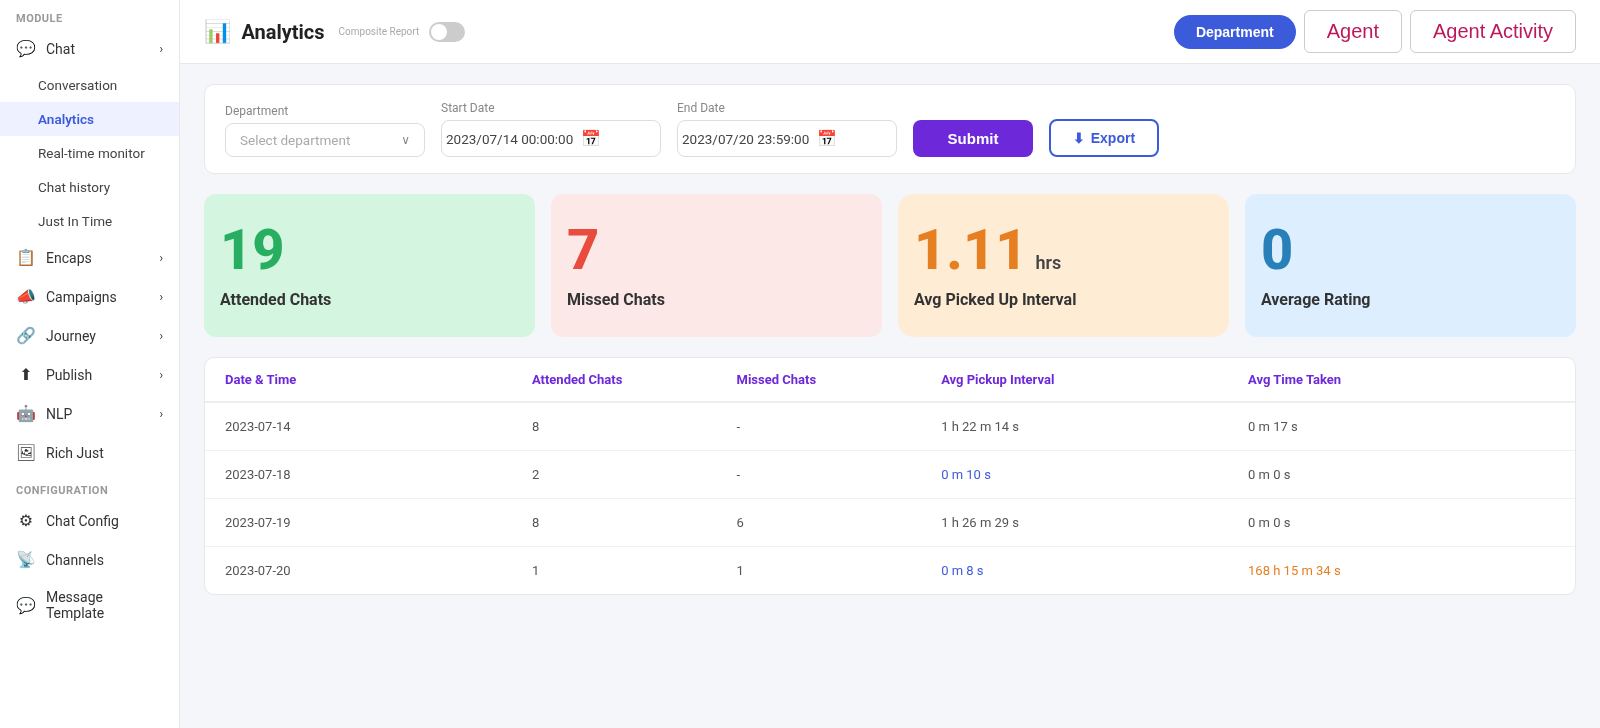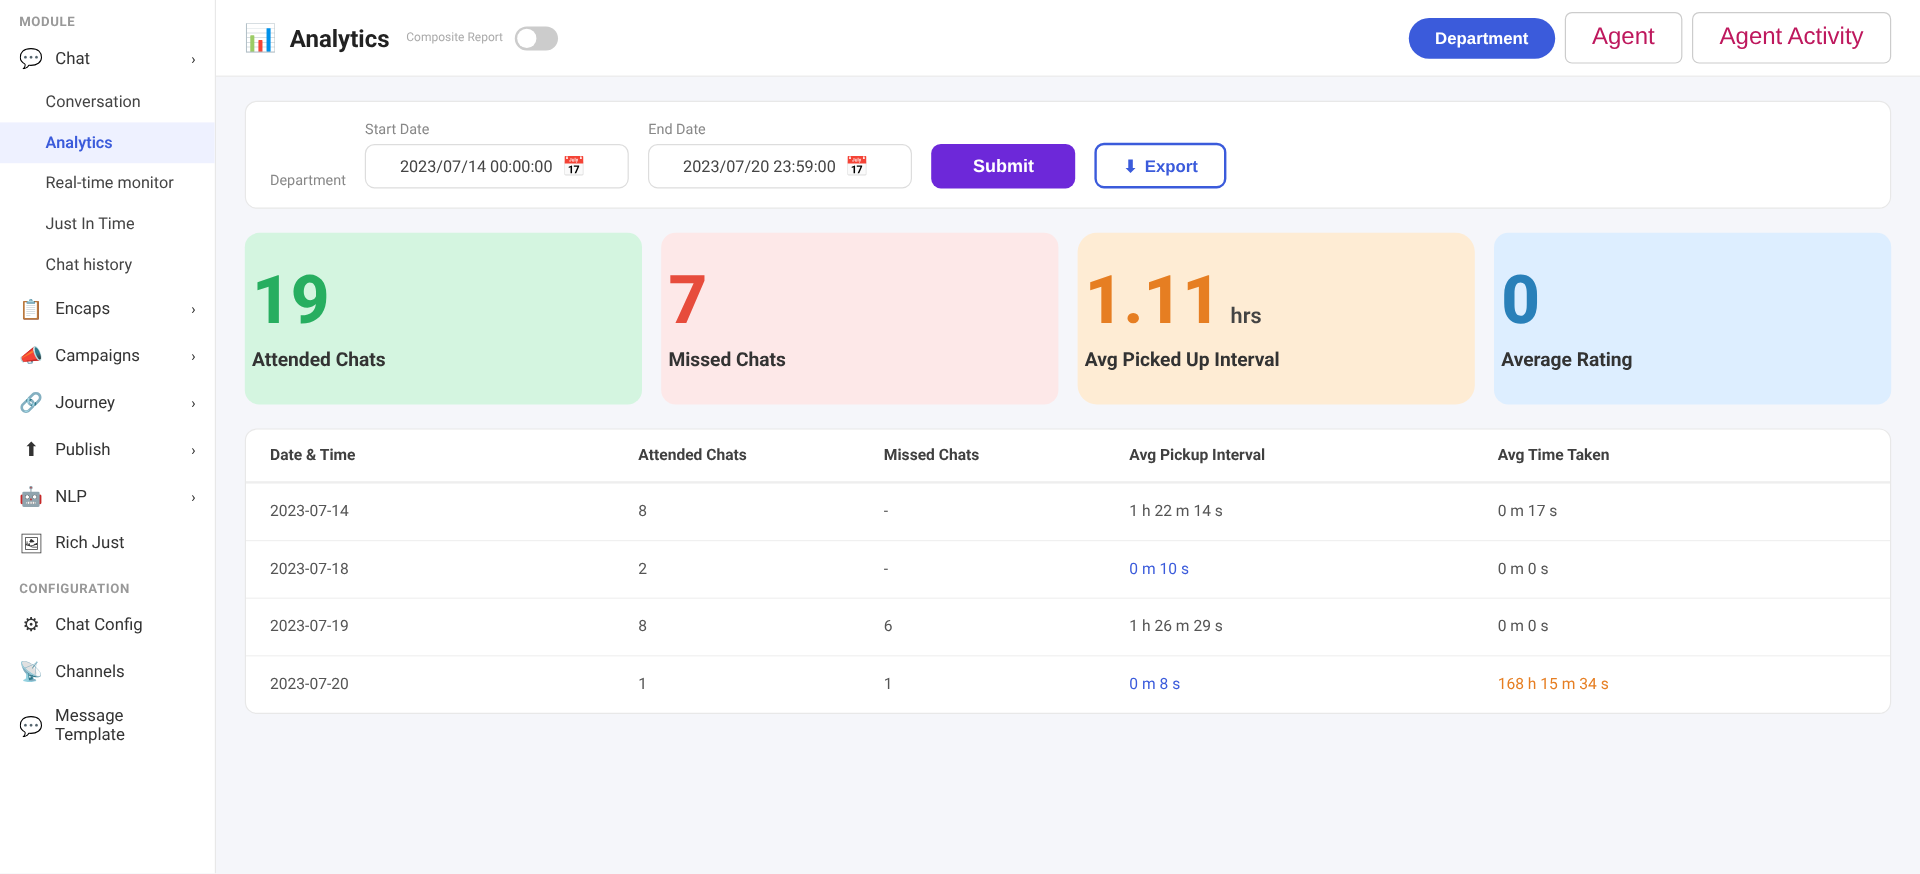--- a/index.html
+++ b/index.html
@@ -165,21 +165,21 @@
       background: #fff;
       font-size: 13.5px;
       color: #aaa;
     }
     .filter-select .chevron-icon { margin-left: auto; font-size: 12px; color: #888; }
     .filter-date {
       display: flex;
       align-items: center;
       border: 1px solid #ddd;
       border-radius: 8px;
-      padding: 8px 28px;
+      padding: 8px 4px;
       gap: 8px;
       min-width: 220px;
       cursor: pointer;
       background: #fff;
       font-size: 13.5px;
       color: #444;
     }
     .filter-date .cal-icon { color: #c0392b; font-size: 16px; }
     .btn-submit {
       background: #6d28d9;
@@ -208,21 +208,21 @@
 
     
     .stats-row {
       display: grid;
       grid-template-columns: repeat(4, 1fr);
       gap: 16px;
       margin-bottom: 20px;
     }
     .stat-card {
       border-radius: 12px;
-      padding: 28px 6px;
+      padding: 28px 16px;
       display: flex;
       flex-direction: column;
       gap: 8px;
     }
     .stat-card.green { background: #d4f5e0; }
     .stat-card.red { background: #fde8e8; }
     .stat-card.orange { background: #feecd4; border-radius: 16px; }
     .stat-card.blue { background: #ddeeff; }
     .stat-number {
       font-size: 56px;
@@ -259,21 +259,21 @@
     }
     .table-header-row {
       display: grid;
       grid-template-columns: 1.5fr 1fr 1fr 1.5fr 1.5fr;
       padding: 14px 20px;
       border-bottom: 2px solid #eee;
     }
     .table-header-cell {
       font-size: 13px;
       font-weight: 700;
-      color: #404040;
+      color: #6d28d9;
     }
     .table-data-row {
       display: grid;
       grid-template-columns: 1.5fr 1fr 1fr 1.5fr 1.5fr;
       padding: 16px 20px;
       border-bottom: 1px solid #f0f0f0;
     }
     .table-data-row:last-child { border-bottom: none; }
     .table-cell {
       font-size: 13px;
@@ -297,24 +297,24 @@
   <div class="sidebar-sub-item">
     <span>Conversation</span>
   </div>
   <div class="sidebar-sub-item active">
     <span>Analytics</span>
   </div>
   <div class="sidebar-sub-item">
     <span>Real-time monitor</span>
   </div>
   <div class="sidebar-sub-item">
+    <span>Chat history</span>
+  </div>
+  <div class="sidebar-sub-item">
     <span>Just In Time</span>
-  </div>
-  <div class="sidebar-sub-item">
-    <span>Chat history</span>
   </div>
 
   <div class="sidebar-item">
     <span class="icon">📋</span>
     <span>Encaps</span>
     <span class="chevron">›</span>
   </div>
 
   <div class="sidebar-item">
     <span class="icon">📣</span>
@@ -375,20 +375,24 @@
       <button class="btn-outline">Agent</button>
       <button class="btn-outline">Agent Activity</button>
     </div>
   </div>
 
   <div class="content">
 
     <div class="filter-bar">
       <div class="filter-group">
         <span class="filter-label">Department</span>
+        <div class="filter-select">
+          <span>Select department</span>
+          <span class="chevron-icon">∨</span>
+        </div>
       </div>
 
       <div class="filter-group">
         <span class="filter-label">Start Date</span>
         <div class="filter-date">
           <span>2023/07/14 00:00:00</span>
           <span class="cal-icon">📅</span>
         </div>
       </div>
 

